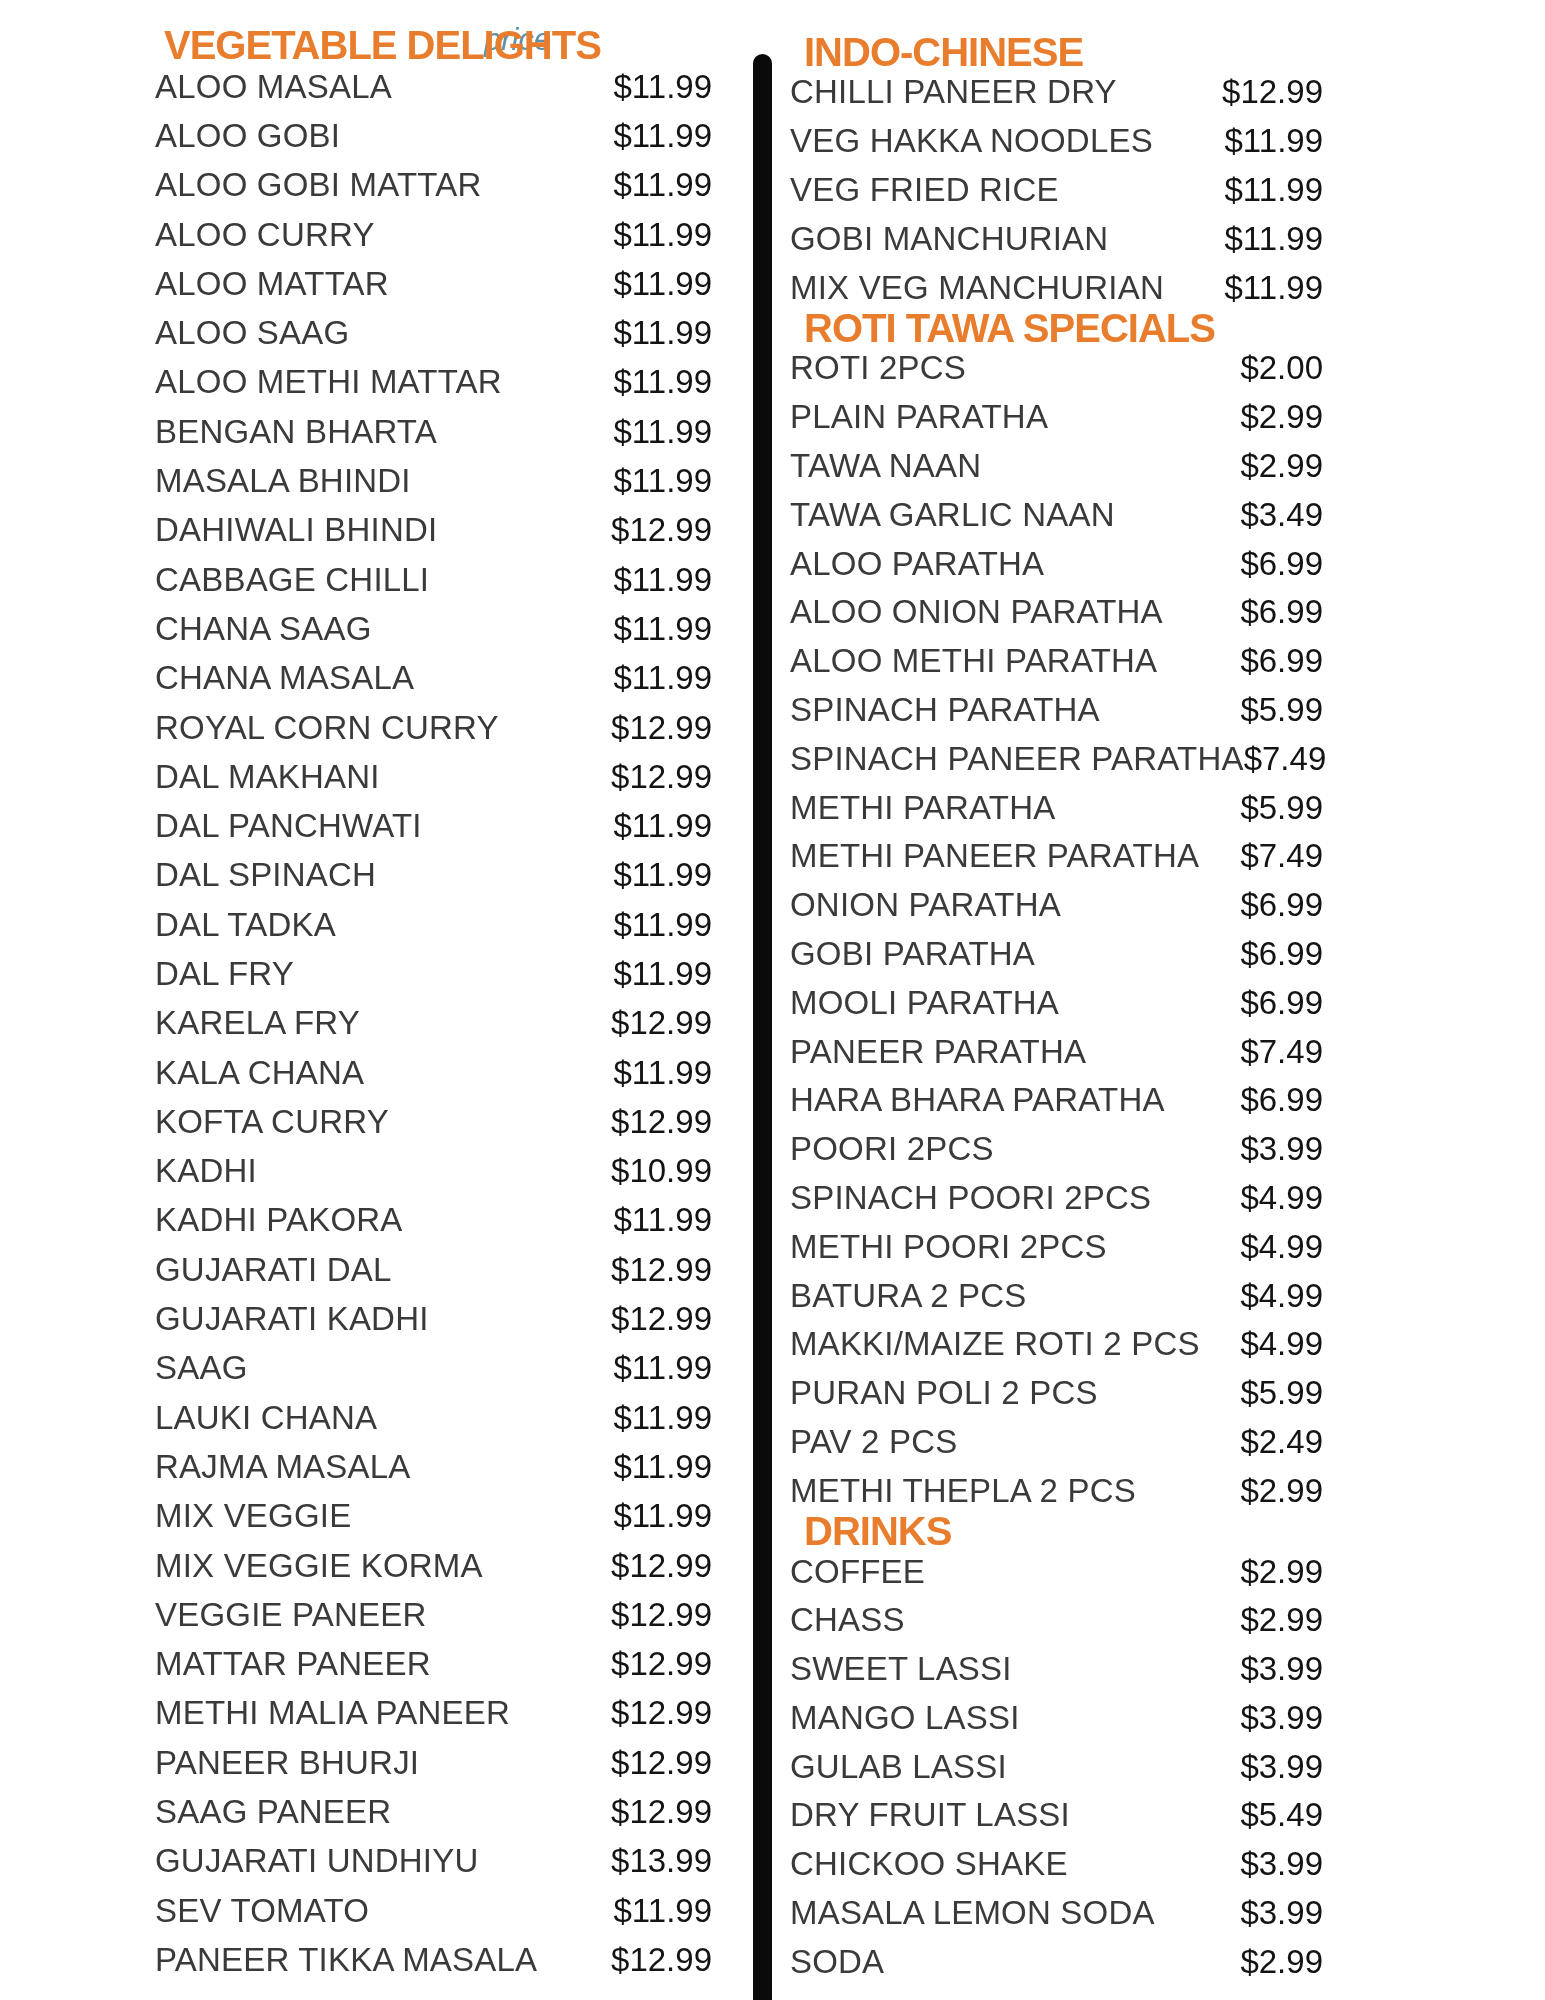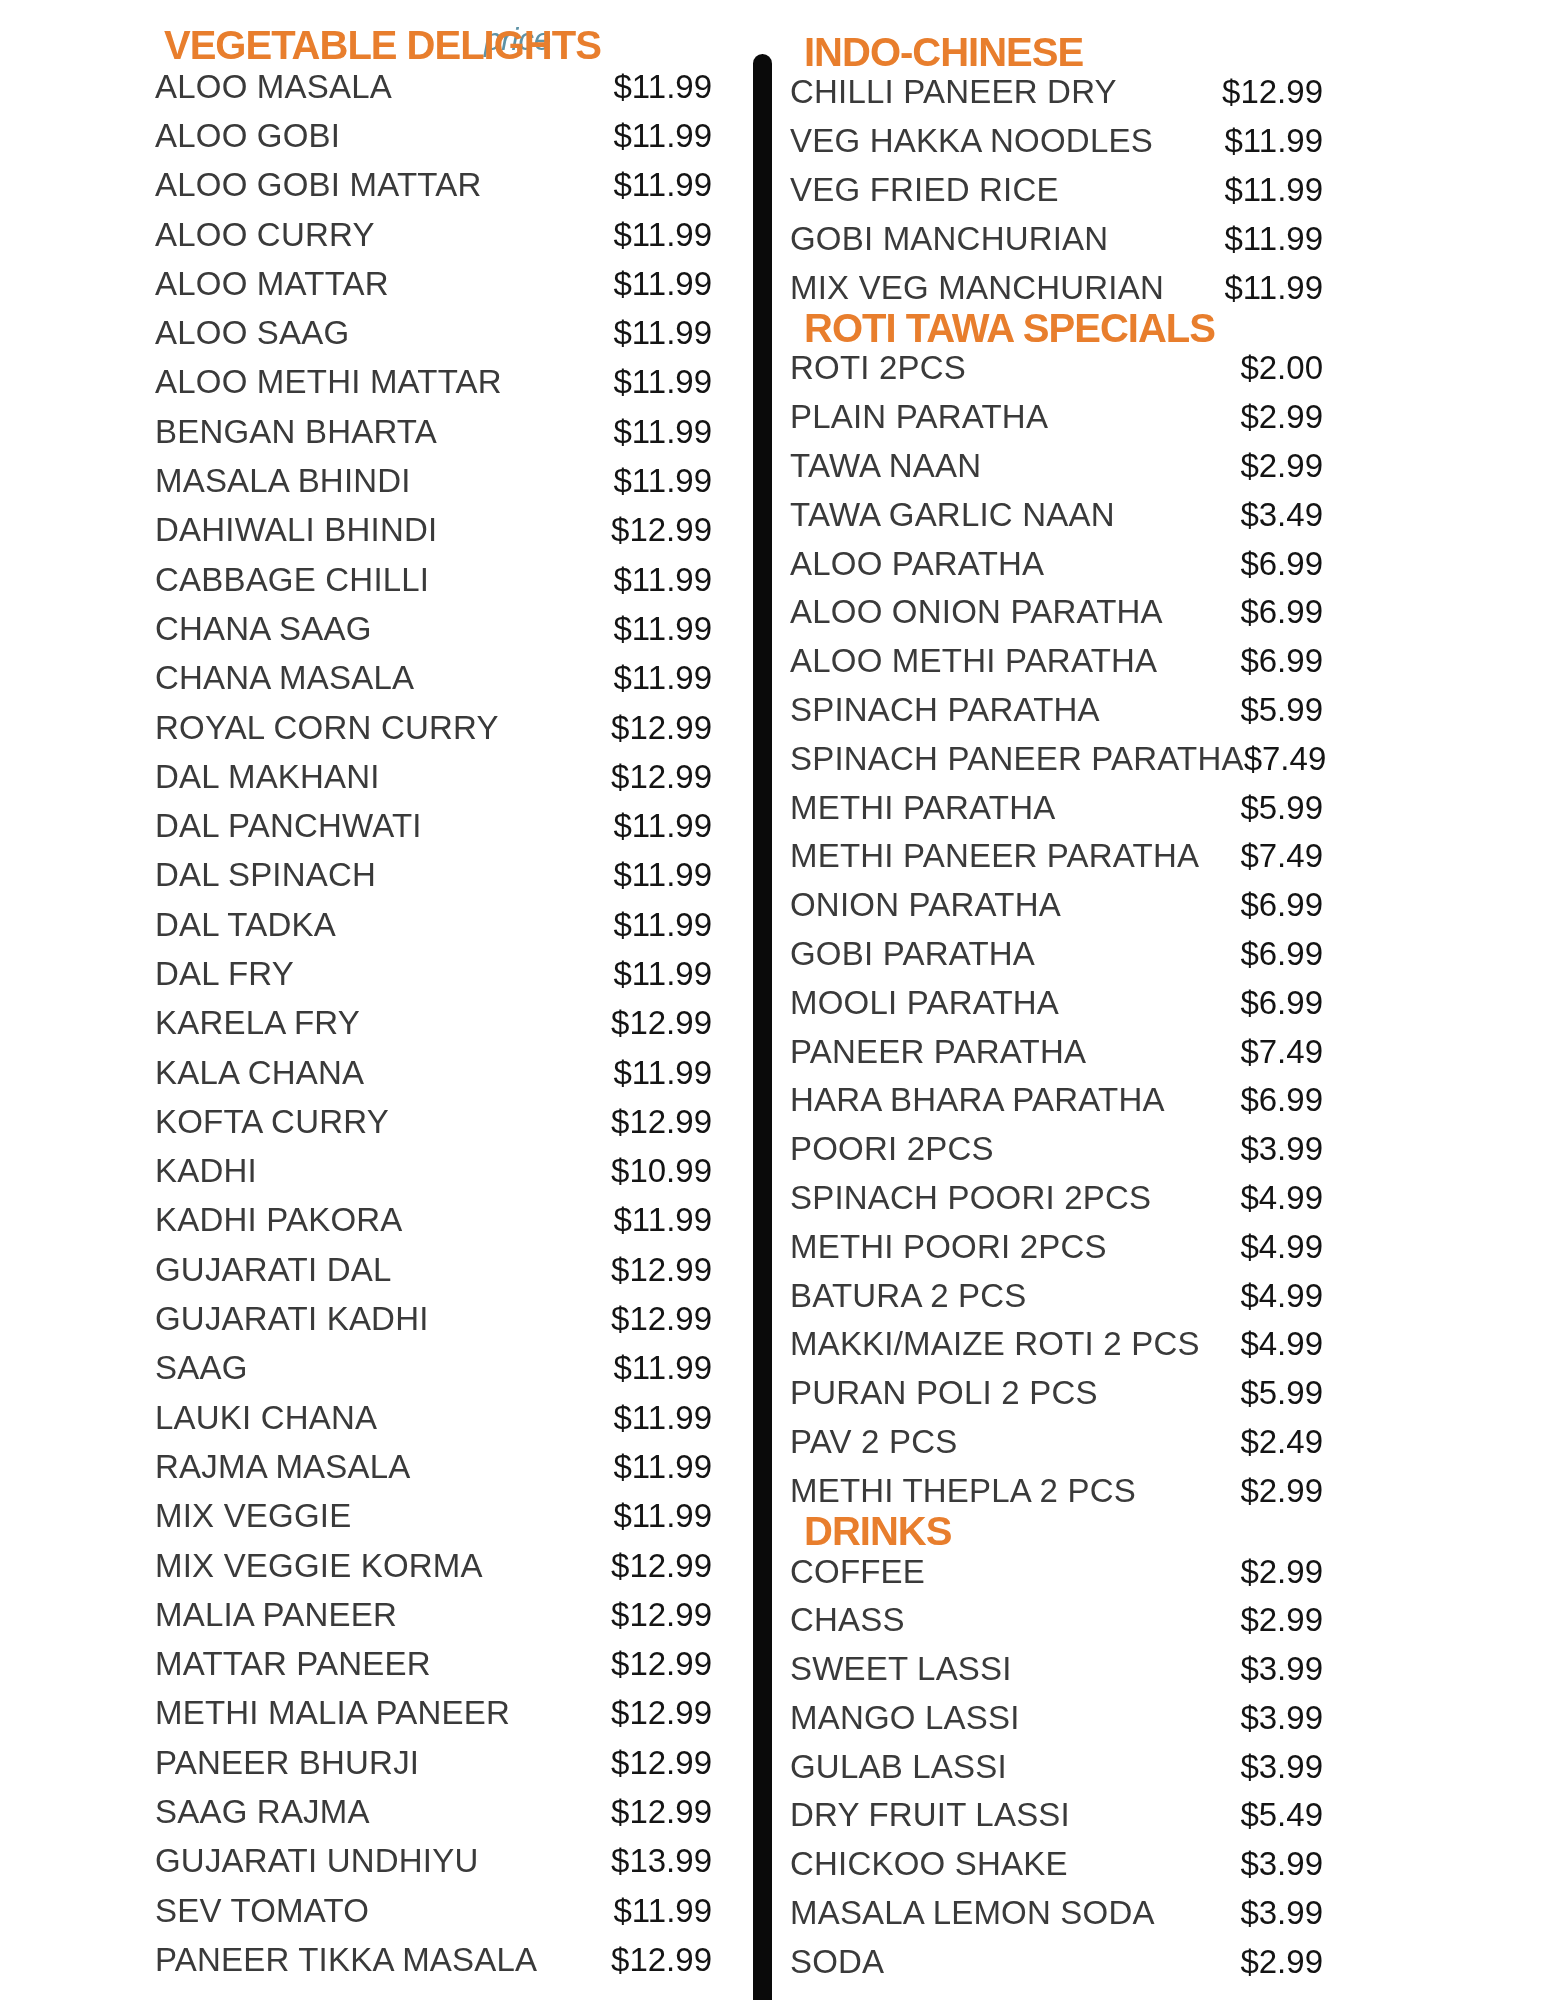--- a/index.html
+++ b/index.html
@@ -189,37 +189,37 @@
     </div>
     <div class="menu-row">
       <span class="item-name">MIX VEGGIE</span>
       <span class="item-price">$11.99</span>
     </div>
     <div class="menu-row">
       <span class="item-name">MIX VEGGIE KORMA</span>
       <span class="item-price">$12.99</span>
     </div>
     <div class="menu-row">
-      <span class="item-name">MALIA PANEER</span>
+      <span class="item-name">VEGGIE PANEER</span>
       <span class="item-price">$12.99</span>
     </div>
     <div class="menu-row">
       <span class="item-name">MATTAR PANEER</span>
       <span class="item-price">$12.99</span>
     </div>
     <div class="menu-row">
       <span class="item-name">METHI MALIA PANEER</span>
       <span class="item-price">$12.99</span>
     </div>
     <div class="menu-row">
       <span class="item-name">PANEER BHURJI</span>
       <span class="item-price">$12.99</span>
     </div>
     <div class="menu-row">
-      <span class="item-name">SAAG RAJMA</span>
+      <span class="item-name">SAAG PANEER</span>
       <span class="item-price">$12.99</span>
     </div>
     <div class="menu-row">
       <span class="item-name">GUJARATI UNDHIYU</span>
       <span class="item-price">$13.99</span>
     </div>
     <div class="menu-row">
       <span class="item-name">SEV TOMATO</span>
       <span class="item-price">$11.99</span>
     </div>

